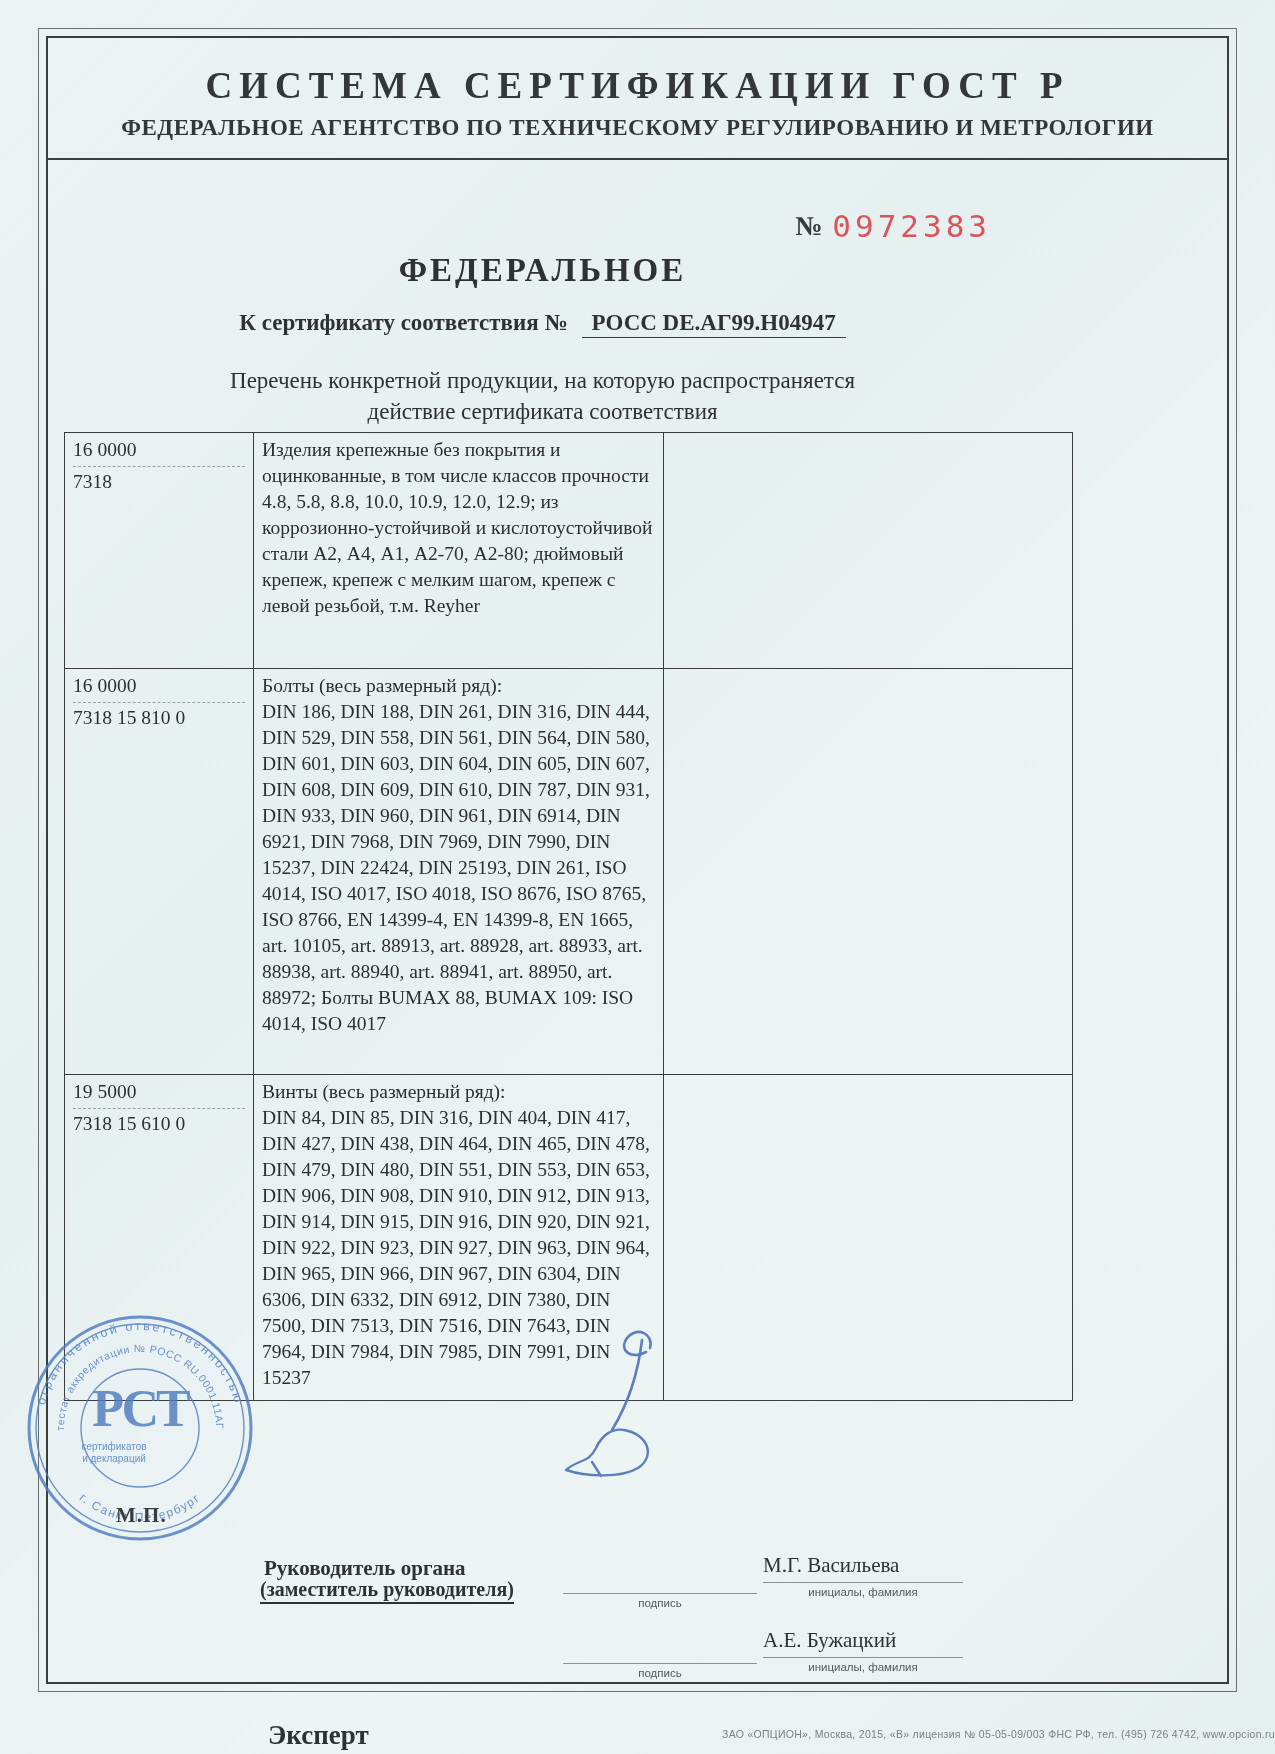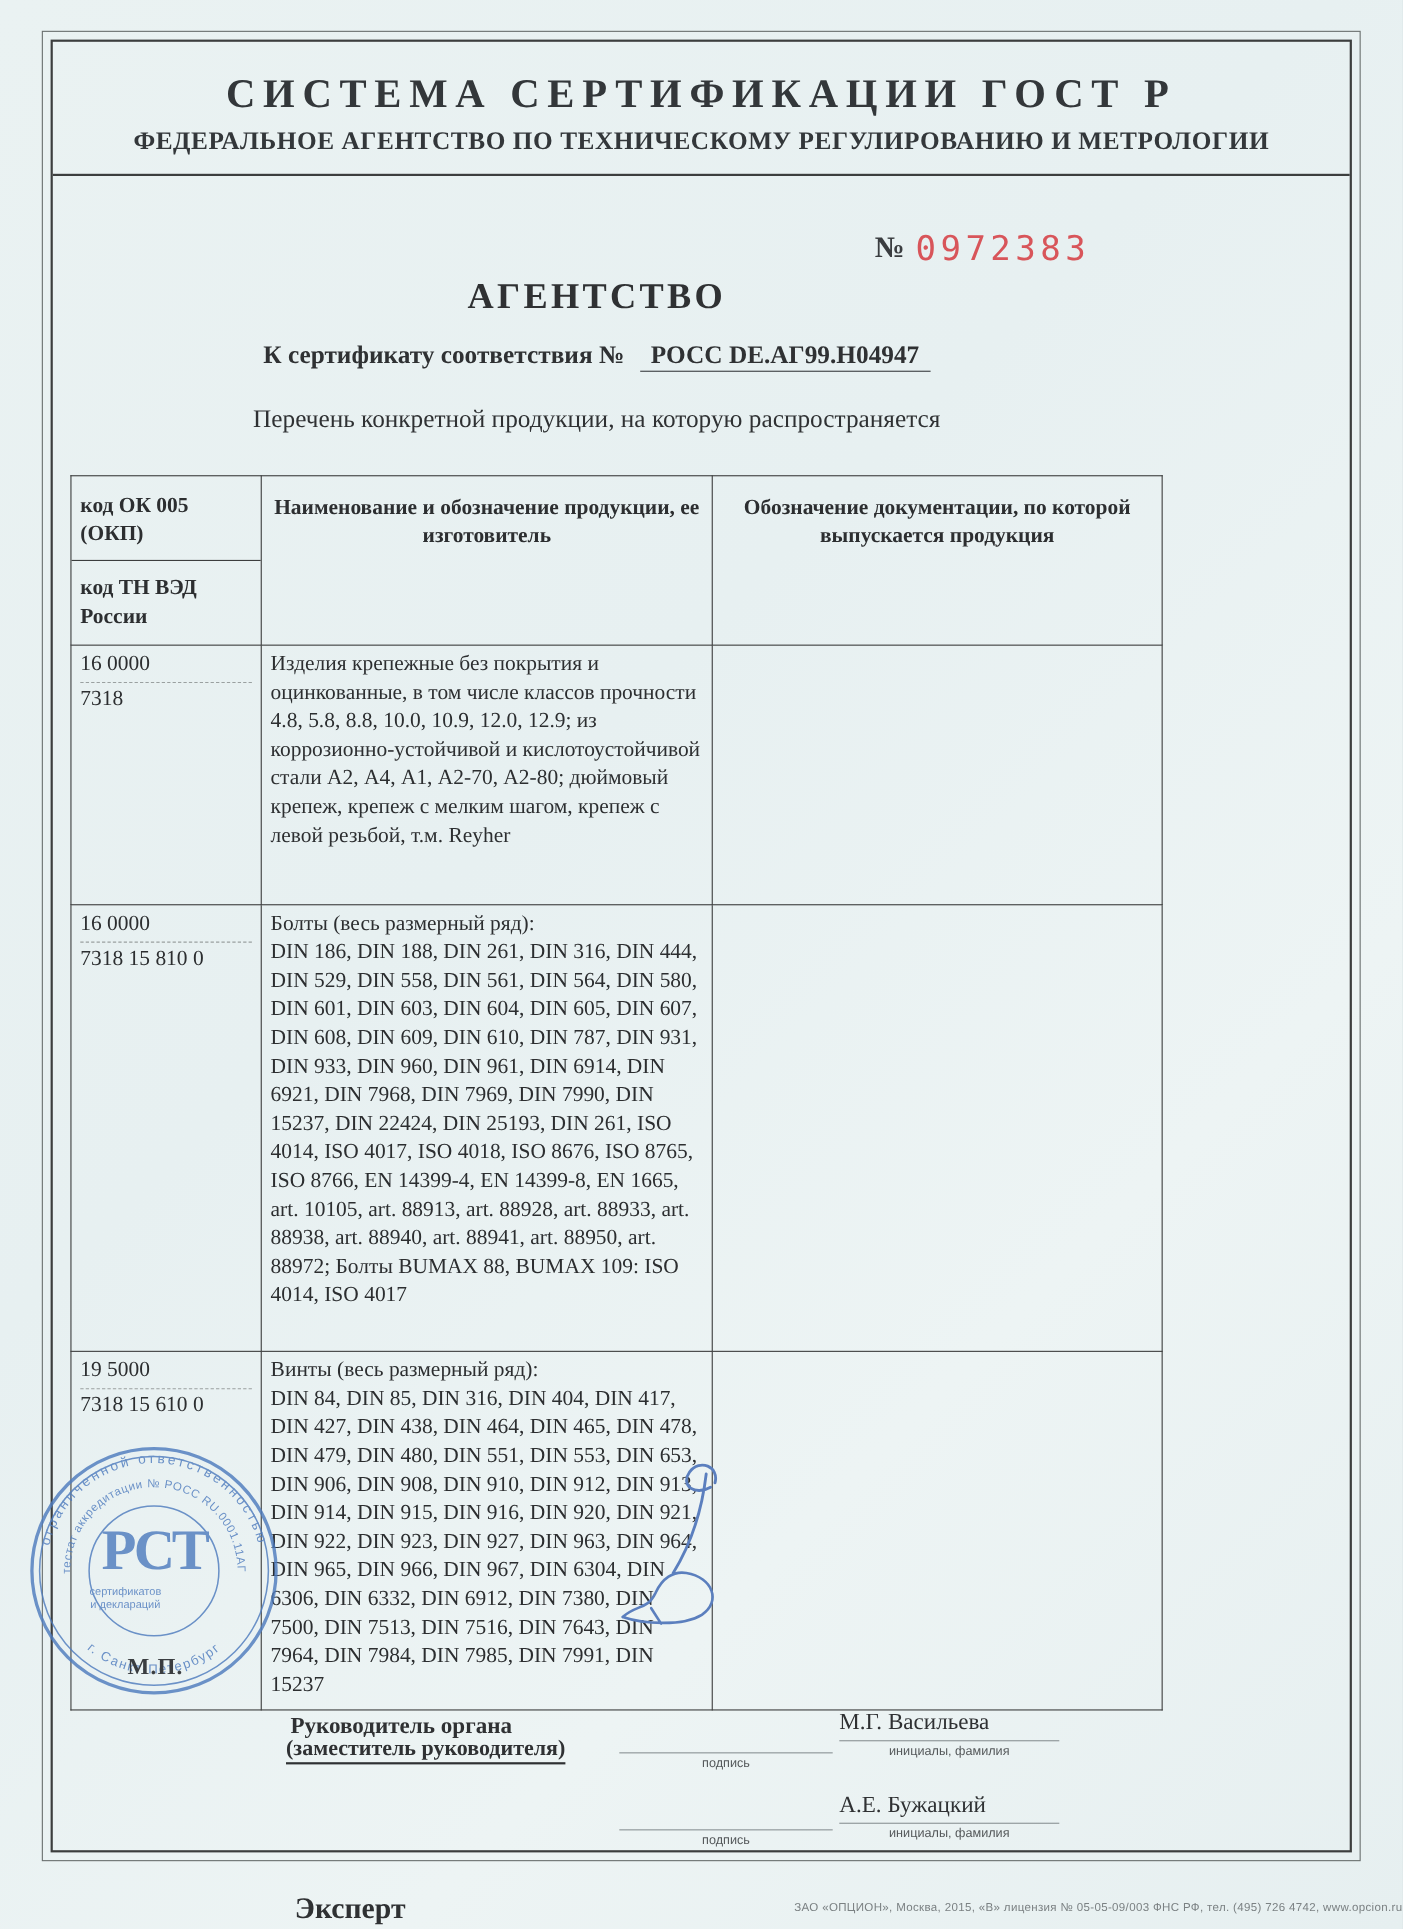--- a/index.html
+++ b/index.html
@@ -121,40 +121,33 @@
         <div class="header-title">СИСТЕМА СЕРТИФИКАЦИИ ГОСТ Р</div>
         <div class="header-sub">ФЕДЕРАЛЬНОЕ АГЕНТСТВО ПО ТЕХНИЧЕСКОМУ РЕГУЛИРОВАНИЮ И МЕТРОЛОГИИ</div>
       </div>
 
       <div class="content">
 
         <div class="doc-number">
           <span class="no-sign">№</span><span class="no-digits">0972383</span>
         </div>
 
-        <div class="doc-title">АГЕНТСТВО</div>
+        <div class="doc-title">ФЕДЕРАЛЬНОЕ</div>
 
         <div class="cert-line">
           <span>К сертификату соответствия №</span><span class="cert-num">РОСС DE.АГ99.Н04947</span>
         </div>
 
         <div class="summary">
           <div>Перечень конкретной продукции,  на которую распространяется</div>
+          <div>действие сертификата соответствия</div>
         </div>
 
         <table class="products">
           <tbody>
-              <tr>
-            <td class="col-codes hdr-col1">
-              <div class="top">код ОК 005 (ОКП)</div>
-              <div class="bottom">код ТН ВЭД России</div>
-            </td>
-            <td class="col-desc th-cell th-mid">Наименование и обозначение продукции, ее изготовитель</td>
-            <td class="col-docs th-cell th-mid">Обозначение документации, по которой выпускается продукция</td>
-          </tr>
 
           <tr class="row-tall">
             <td class="col-codes">
               <div class="okp">16 0000</div>
               <div class="tnved">7318</div>
             </td>
             <td class="col-desc desc">Изделия крепежные без покрытия и оцинкованные, в том числе классов прочности 4.8, 5.8, 8.8, 10.0, 10.9, 12.0, 12.9; из коррозионно-устойчивой и кислотоустойчивой стали А2, А4, А1, А2-70, А2-80;  дюймовый крепеж, крепеж с мелким шагом, крепеж с левой резьбой, т.м. Reyher</td>
             <td class="col-docs"></td>
           </tr>
 

